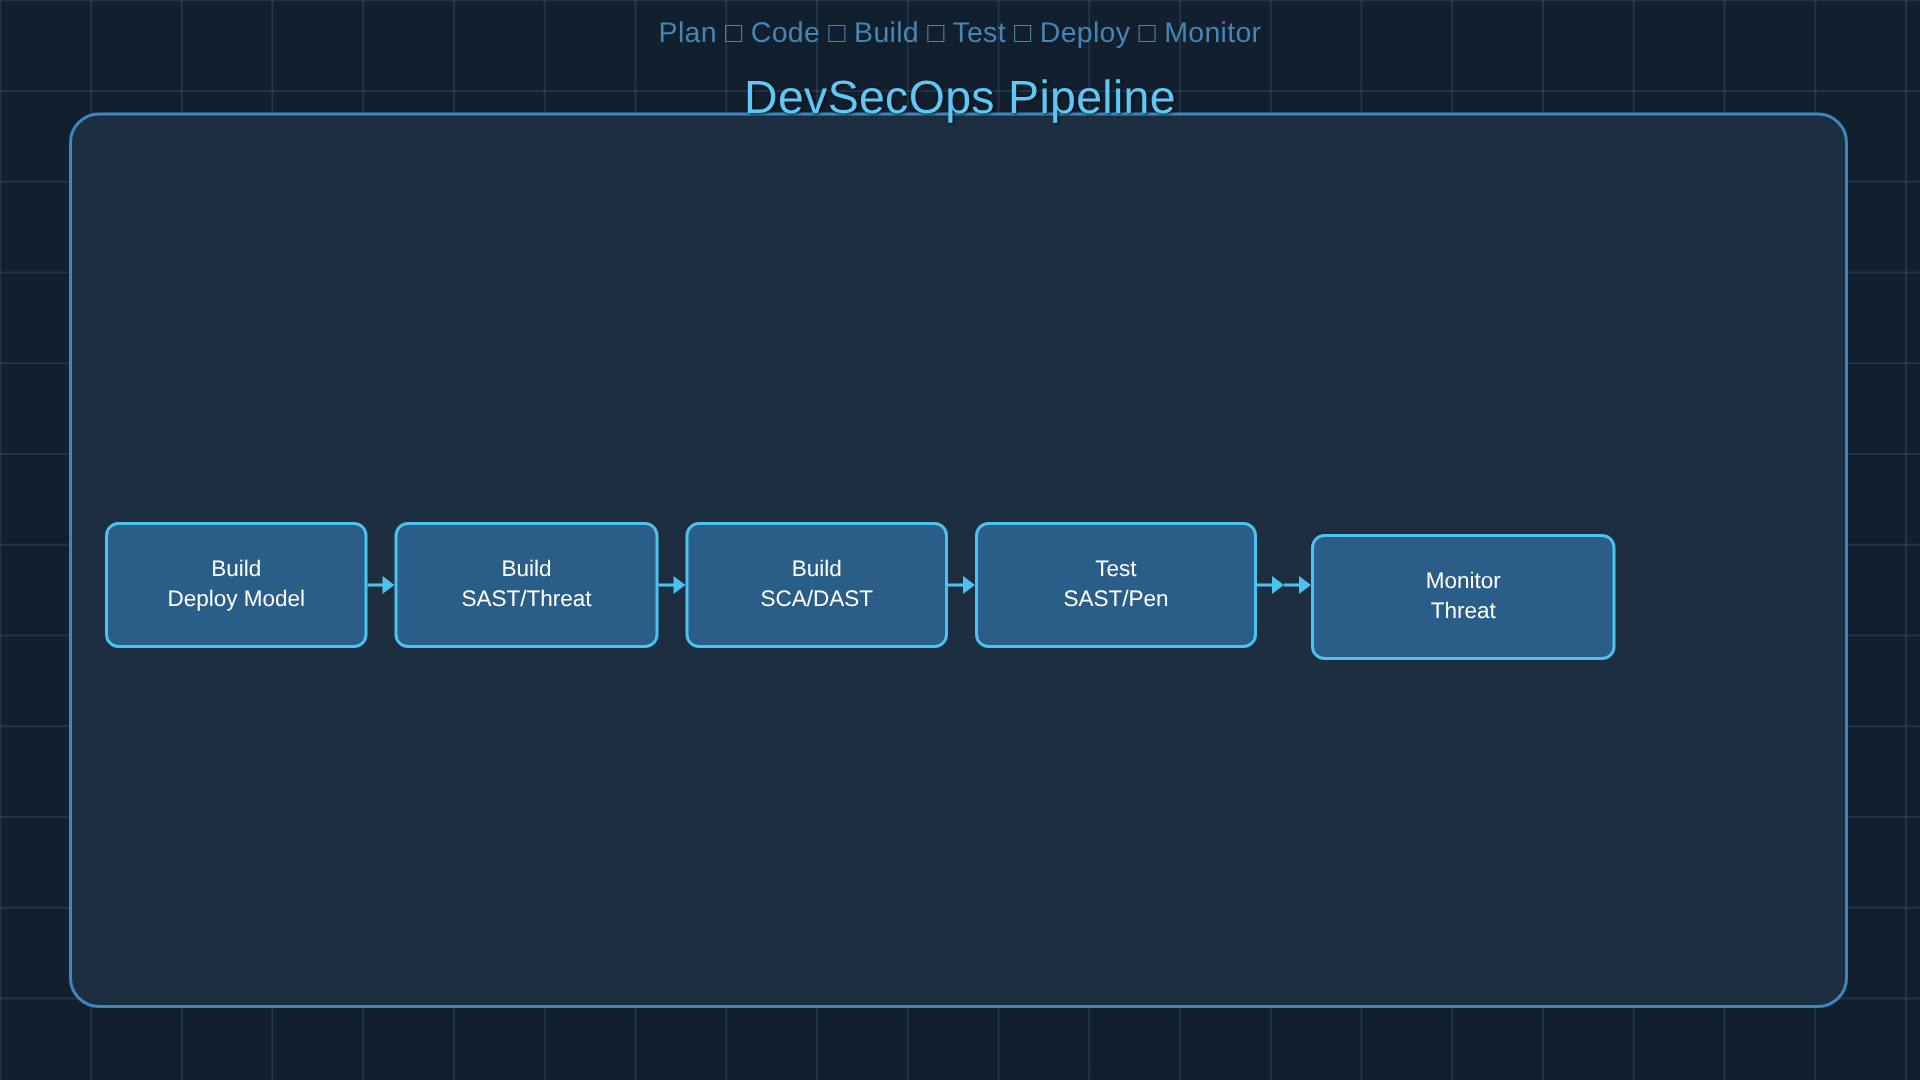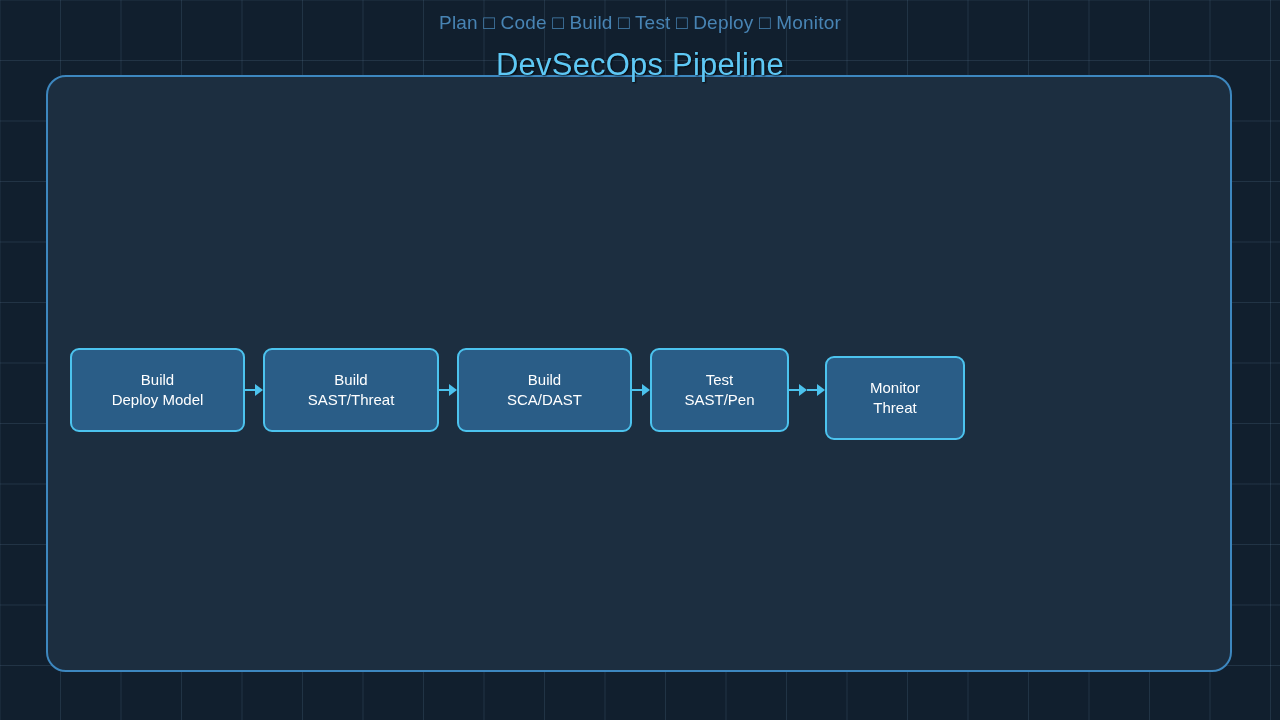--- a/index.html
+++ b/index.html
@@ -152,31 +152,31 @@
         <div class="head"></div>
       </div>
       <div class="node" style="width: 175px;">
         <div class="node-line1">Build</div>
         <div class="node-line2">SCA/DAST</div>
       </div>
       <div class="connector">
         <div class="stem"></div>
         <div class="head"></div>
       </div>
-      <div class="node" style="width: 139px;">
+      <div class="node" style="width: 188px;">
         <div class="node-line1">Test</div>
         <div class="node-line2">SAST/Pen</div>
       </div>
       <div class="connector">
         <div class="stem"></div>
         <div class="head"></div>
       </div>
       <div class="connector">
         <div class="stem"></div>
         <div class="head"></div>
       </div>
-      <div class="node" style="width: 140px; margin-top: 16px;">
+      <div class="node" style="width: 203px; margin-top: 16px;">
         <div class="node-line1">Monitor</div>
         <div class="node-line2">Threat</div>
       </div>
     </div>
 
 </div>
 
 </body></html>

